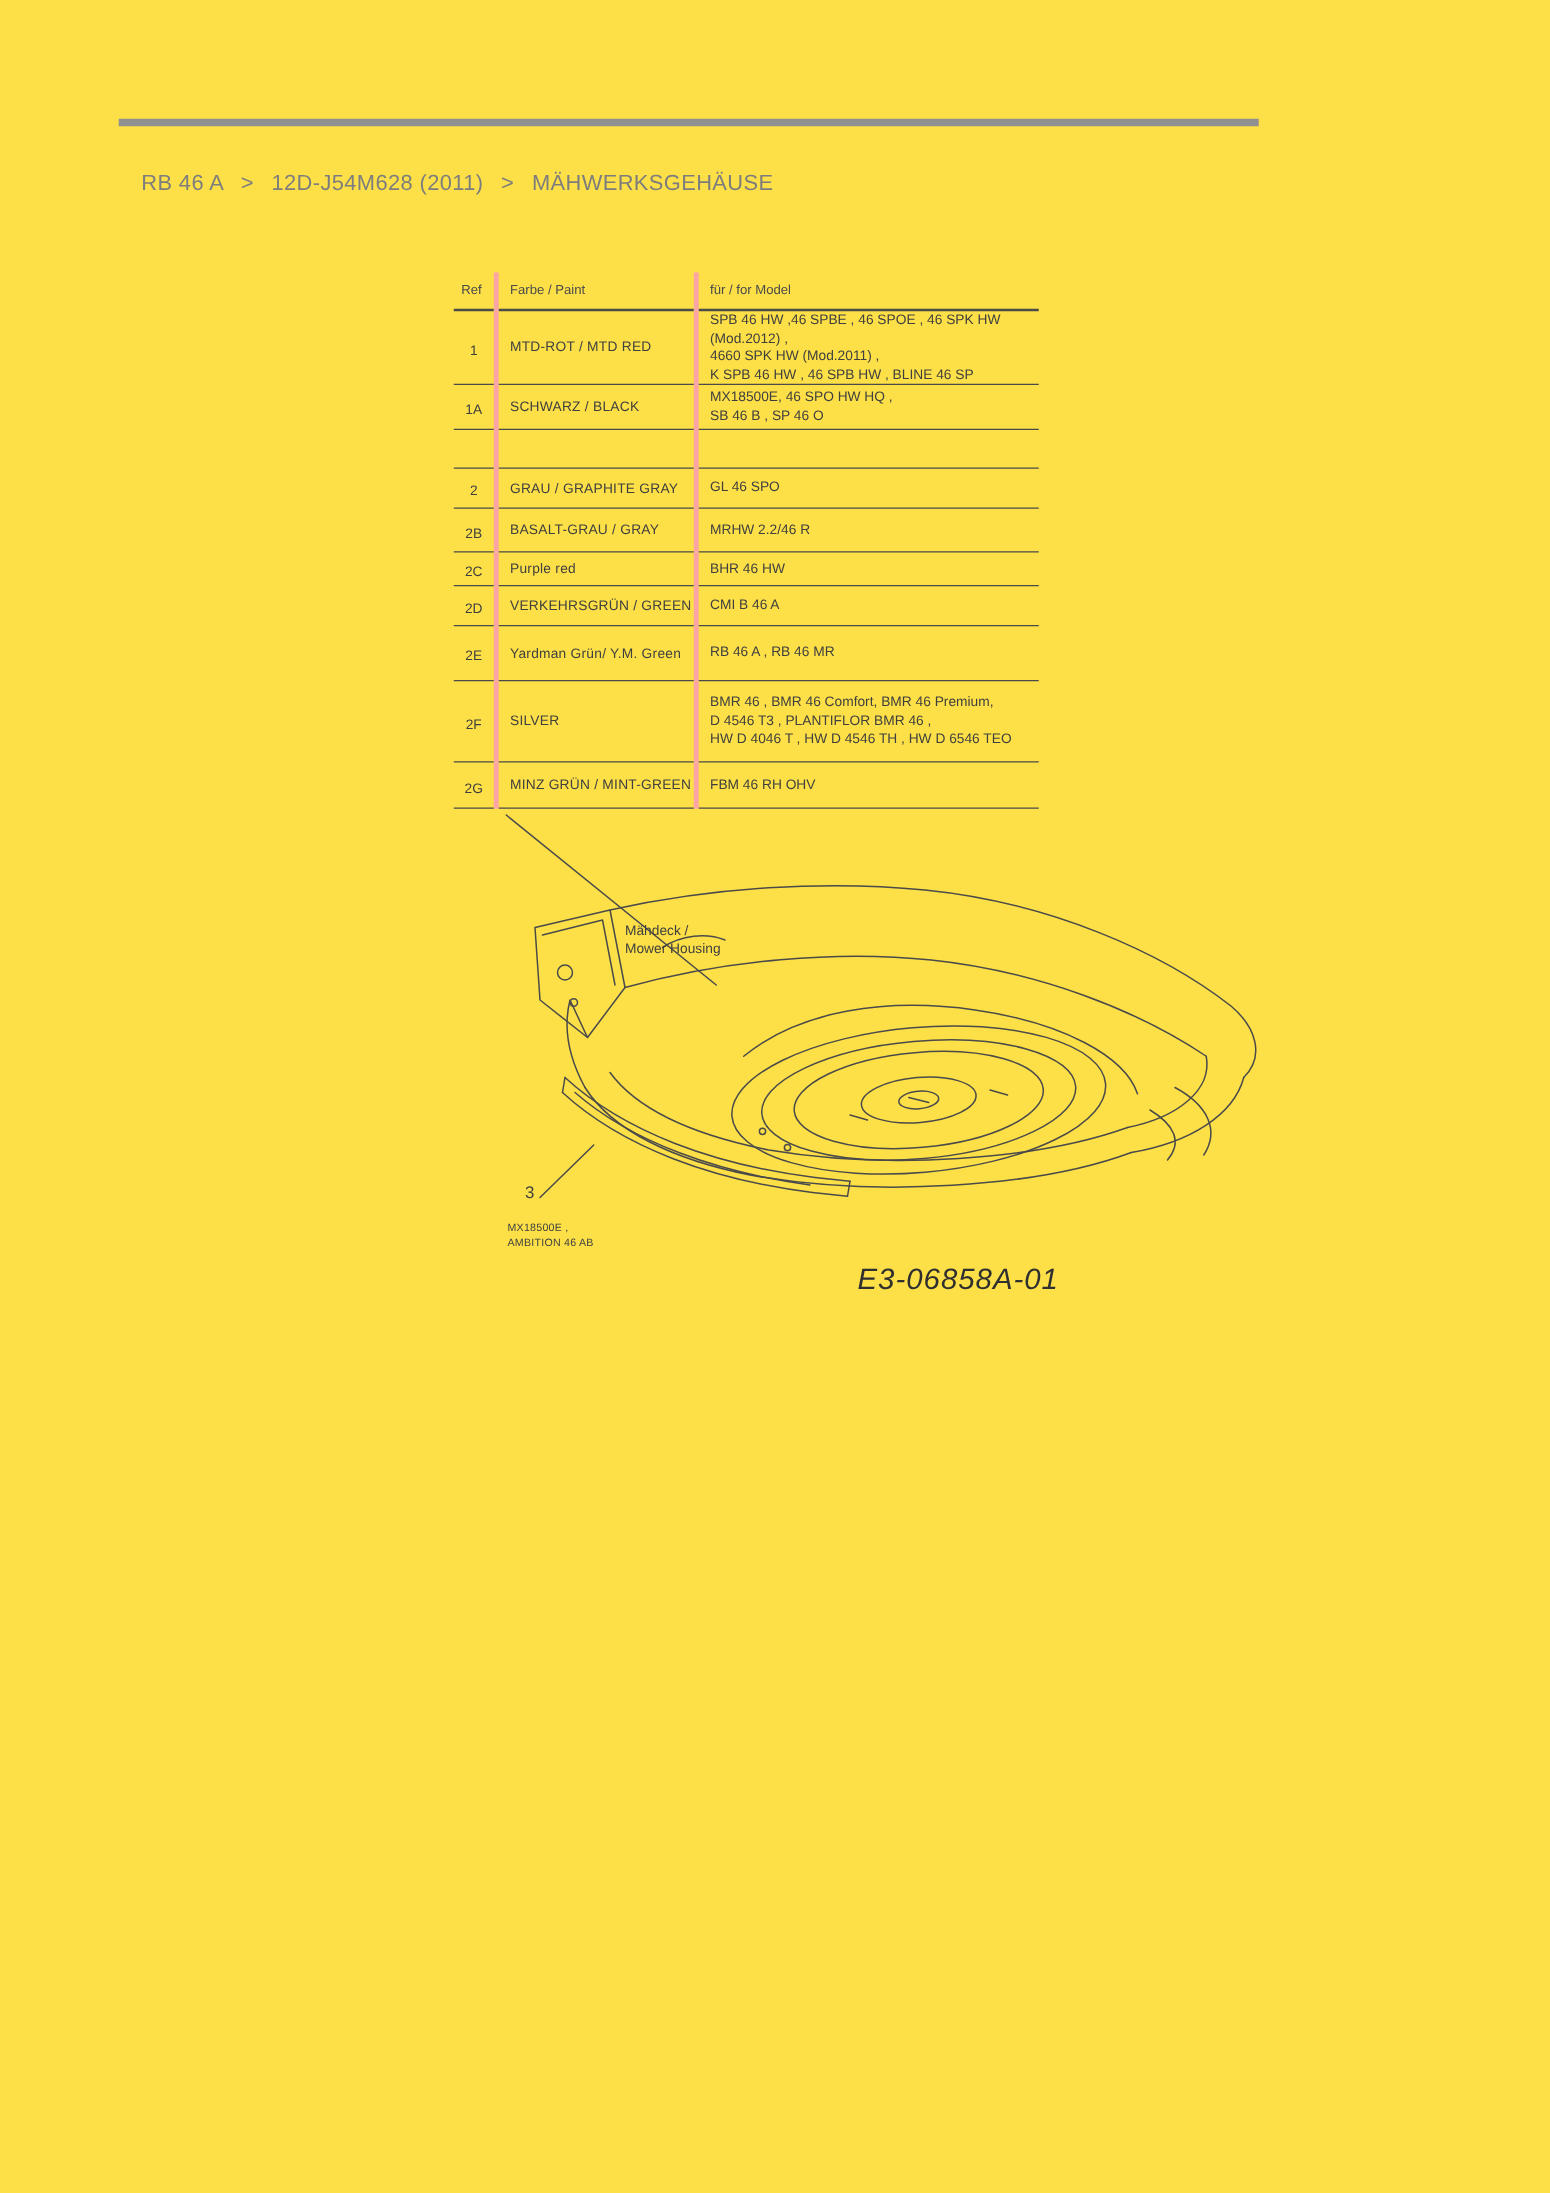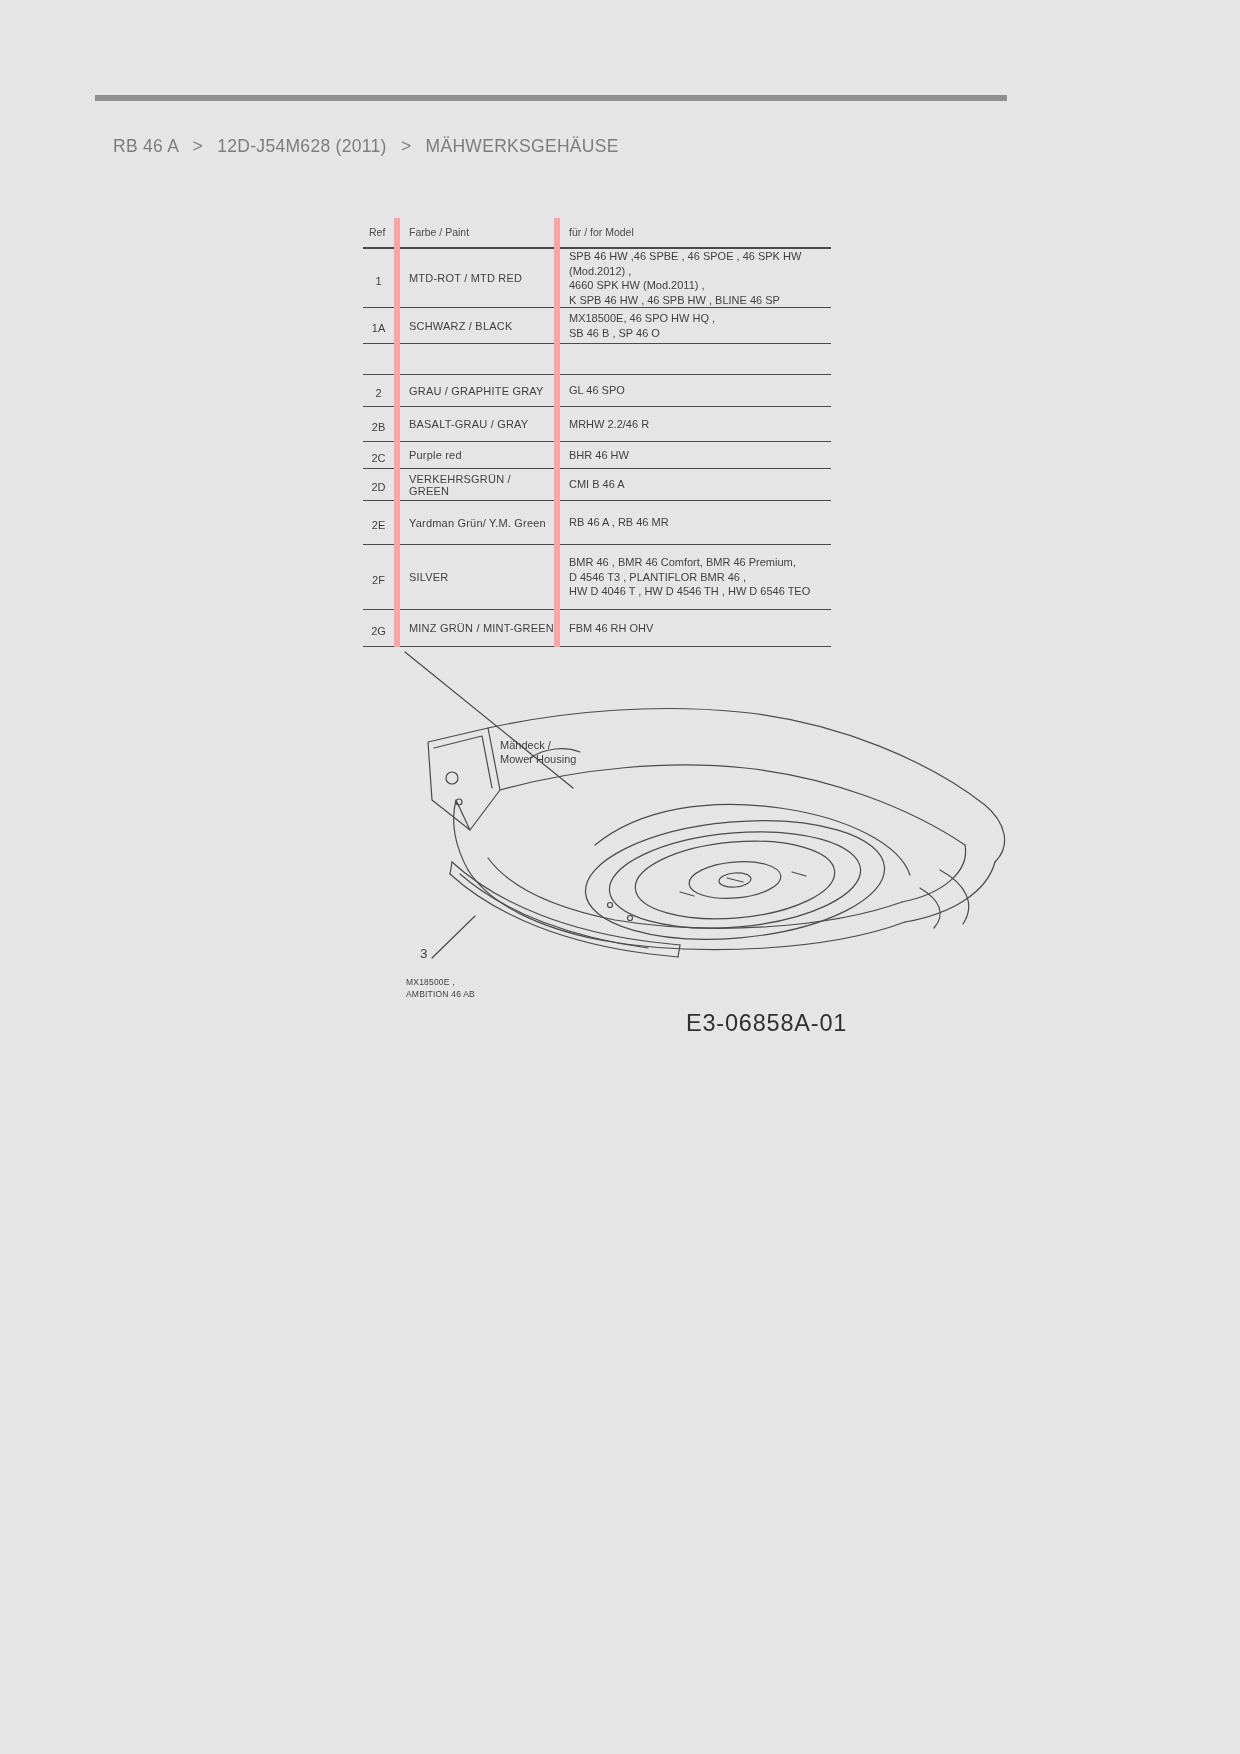--- a/index.html
+++ b/index.html
@@ -1,40 +1,40 @@
 <!DOCTYPE html>
 <html><head>
 <meta charset="utf-8">
 <style>
   * { margin:0; padding:0; box-sizing:border-box; }
   html,body { background:#ffffff; }
   body { font-family:"Liberation Sans", sans-serif; color:#3c3c3c; }
-  .page { position:relative; width:1240px; height:1754px; background:#e5e5e5; overflow:hidden; }
+  .page { position:relative; width:1240px; height:1754px; background:#fde047; overflow:hidden; }
 
   .top-rule { position:absolute; left:95px; top:95px; width:912px; height:6px; background:#909090; }
 
   .breadcrumb { position:absolute; left:113px; top:136px; font-size:17.5px; color:#7d7d7d; letter-spacing:.3px; }
   .breadcrumb .crumb { cursor:pointer; }
   .breadcrumb .sep { margin:0 9px; }
 
   table.parts-table { position:absolute; left:363px; top:218px; width:468px; border-collapse:collapse; table-layout:fixed; }
   table.parts-table td, table.parts-table th { border:0; vertical-align:middle; overflow:hidden; }
-  table.parts-table .vline { border-left:6px solid #fca5a5; }
+  table.parts-table .vline { border-left:4px solid #fca5a5; }
   table.parts-table thead th { border-bottom:2px solid #4a4a4a; font-weight:normal; font-size:10.5px; color:#4a4a4a; text-align:left; padding:4px 0 6px 9px; }
   table.parts-table thead th.c-ref { text-align:left; padding-left:6px;margin-top:23px; }
   table.parts-table tbody td { border-bottom:1px solid #4a4a4a; font-size:11px; color:#3f3f3f; }
   td.ref { text-align:center; font-size:13.5px; color:#373737; vertical-align:top; padding-top:5px; }
   td.paint { padding-left:9px; letter-spacing:.2px; }
   td.model { padding-left:9px; white-space:pre-line; line-height:14.5px; }
 
   .diagram-text { position:absolute; color:#3f3f3f; }
   .housing-label { left:468px; top:738px; font-size:11px; line-height:14px;margin-left:32px; }
   .callout-num { left:420px; top:946px; font-size:13.5px; }
   .callout-models { left:406px; top:977px; font-size:8.5px; line-height:11.5px; letter-spacing:.2px; }
-  .drawing-number { left:686px; top:1010px; font-size:23.5px; color:#2f2f2f; letter-spacing:.8px; }
+  .drawing-number { left:686px; top:1010px; font-size:23.5px; color:#2f2f2f; letter-spacing:.8px;font-style:italic; }
 
   svg.deck { position:absolute; left:380px; top:640px; }
 </style>
 </head>
 <body>
 
 <div class="page">
 
   <div class="top-rule"></div>
 

